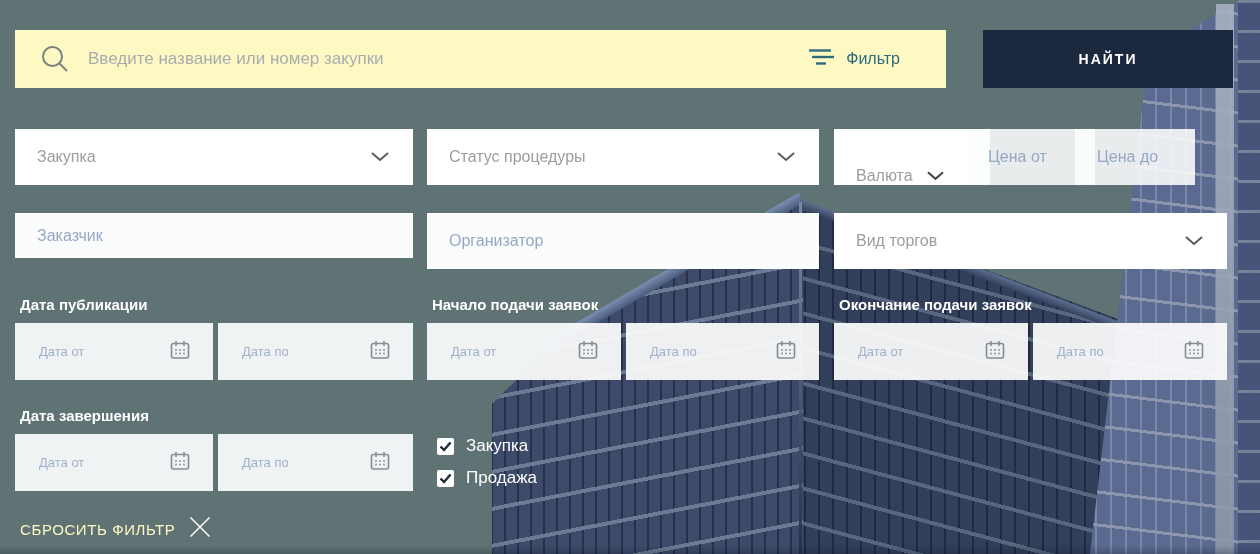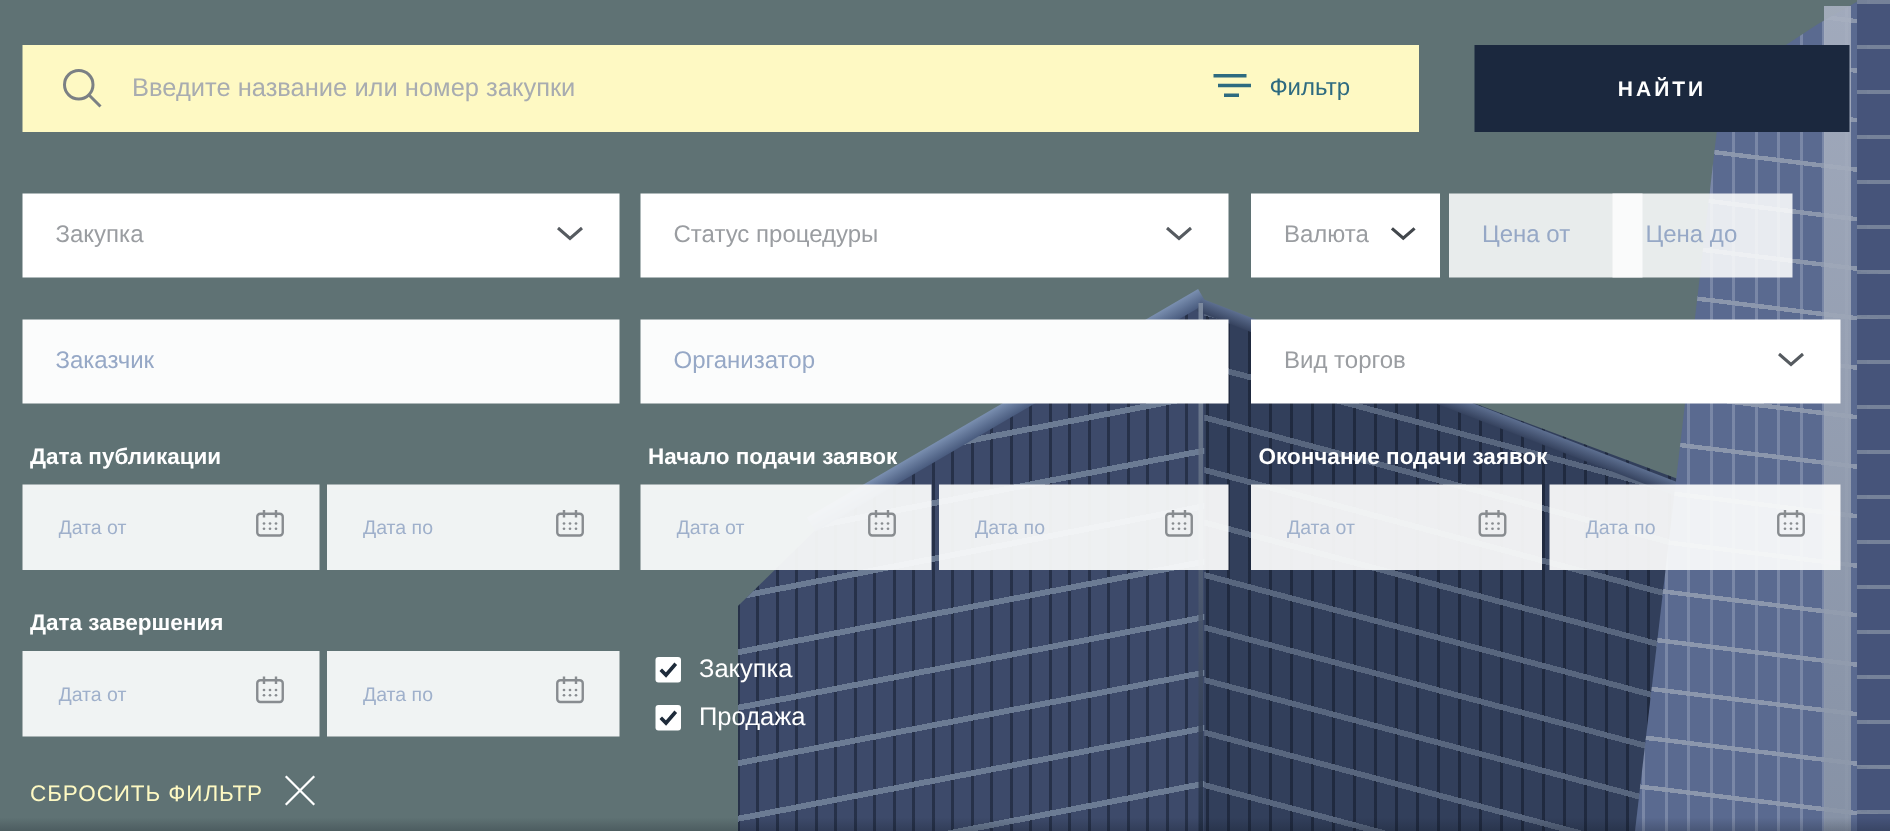--- a/index.html
+++ b/index.html
@@ -152,38 +152,38 @@
 
     <div class="panel dropdown" style="left:427px;top:129px;width:392px;height:56px;">
       <span class="dd-text">Статус процедуры</span>
       <span>
         <svg width="18" height="10" viewBox="0 0 18 10" fill="none">
           <polyline points="1,1 9,8 17,1" stroke="#565b60" stroke-width="2" fill="none"></polyline>
         </svg>
       </span>
     </div>
 
-    <div class="panel dropdown" style="left:834px;top:129px;width:126px;height:56px;justify-content:flex-start;gap:14px;">
+    <div class="panel dropdown" style="left:834px;top:129px;width:156px;height:56px;justify-content:flex-start;gap:14px;align-items:flex-end;">
       <span class="dd-text">Валюта</span>
       <span>
         <svg width="17" height="10" viewBox="0 0 18 10" fill="none">
           <polyline points="1,1 9,8 17,1" stroke="#42474c" stroke-width="2.2" fill="none"></polyline>
         </svg>
       </span>
     </div>
 
     <div class="panel translucent" style="left:966px;top:129px;width:129px;height:56px;">
       <input class="text-field blue-ph" type="text" placeholder="Цена от" style="">
     </div>
 
     <div class="panel translucent" style="left:1075px;top:129px;width:120px;height:56px;">
       <input class="text-field blue-ph" type="text" placeholder="Цена до" style="">
     </div>
 
-    <div class="panel" style="left:15px;top:213px;width:398px;height:56px;background:#fbfcfc;">
+    <div class="panel" style="left:15px;top:213px;width:398px;height:45px;background:#fbfcfc;">
       <input class="text-field blue-ph" type="text" placeholder="Заказчик" style="">
     </div>
 
     <div class="panel" style="left:427px;top:213px;width:392px;height:56px;background:#fbfcfc;">
       <input class="text-field blue-ph" type="text" placeholder="Организатор" style="">
     </div>
 
     <div class="panel dropdown" style="left:834px;top:213px;width:393px;height:56px;">
       <span class="dd-text">Вид торгов</span>
       <span>

